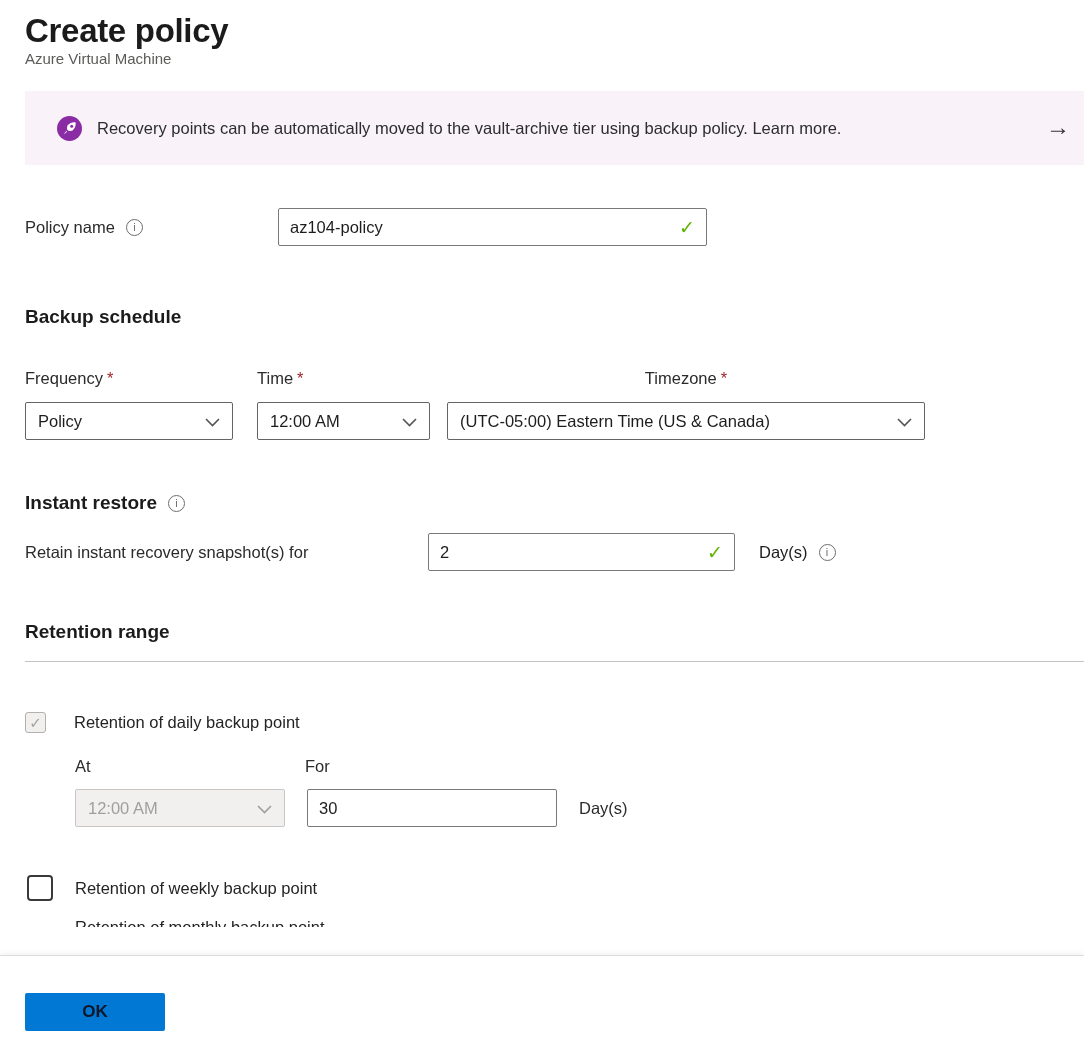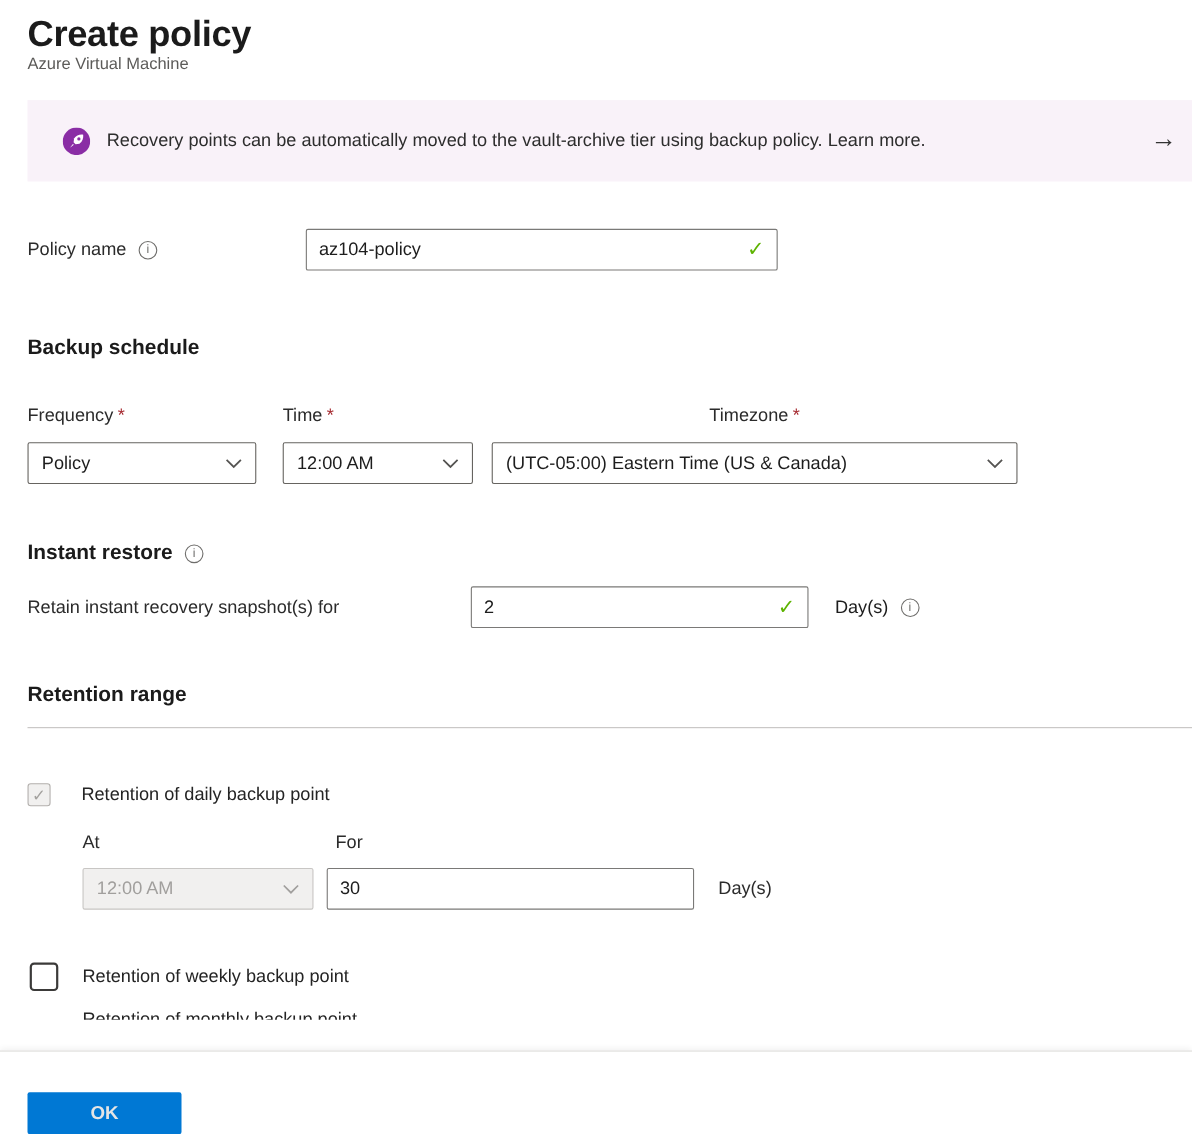--- a/index.html
+++ b/index.html
@@ -57,29 +57,29 @@
   .cb-empty { width:26px; height:26px; border:2px solid #3b3a39; background:#fff; border-radius:4px; flex:none; margin-left:2px; }
   .cb-label { margin-left:28px; color:#242424; }
   .cb-label2 { margin-left:22px; color:#242424; }
   .weekly-row { margin-top:48px; }
 
   .atfor { margin-left:50px; margin-top:24px; }
   .atfor-labels { display:flex; }
   .at-label { width:230px; }
   .atfor-controls { display:flex; align-items:center; margin-top:13px; }
   .select-disabled { width:210px; background:#f1f0ef; border:1px solid #c8c6c4; color:#a19f9d; }
-  .w-for { width:334px; margin-left:12px; }
+  .w-for { width:250px; margin-left:22px; }
   .for-unit { margin-left:22px; }
 
   .clipped-row { height:9px; overflow:hidden; margin-top:17px; }
   .clipped-row span { display:block; margin-left:50px; color:#242424; }
 
   .footer { position:absolute; left:0; right:0; bottom:0; height:85px; background:#fff;
     border-top:1px solid #dddcda; box-shadow:0 -2px 5px rgba(0,0,0,0.05); }
-  .ok-btn { position:absolute; left:25px; top:37px; width:140px; height:38px; background:#0078d4; color:#e5e5e5;
+  .ok-btn { position:absolute; left:25px; top:37px; width:140px; height:38px; background:#0078d4; color:#0f172a;
     border:none; border-radius:2px; font-family:inherit; font-size:17px; font-weight:700; cursor:pointer; }
 
   .chev { flex:none; margin-left:8px; }
 </style>
 </head>
 <body>
 
 <div class="content">
 
   <div class="page-title">Create policy</div>

